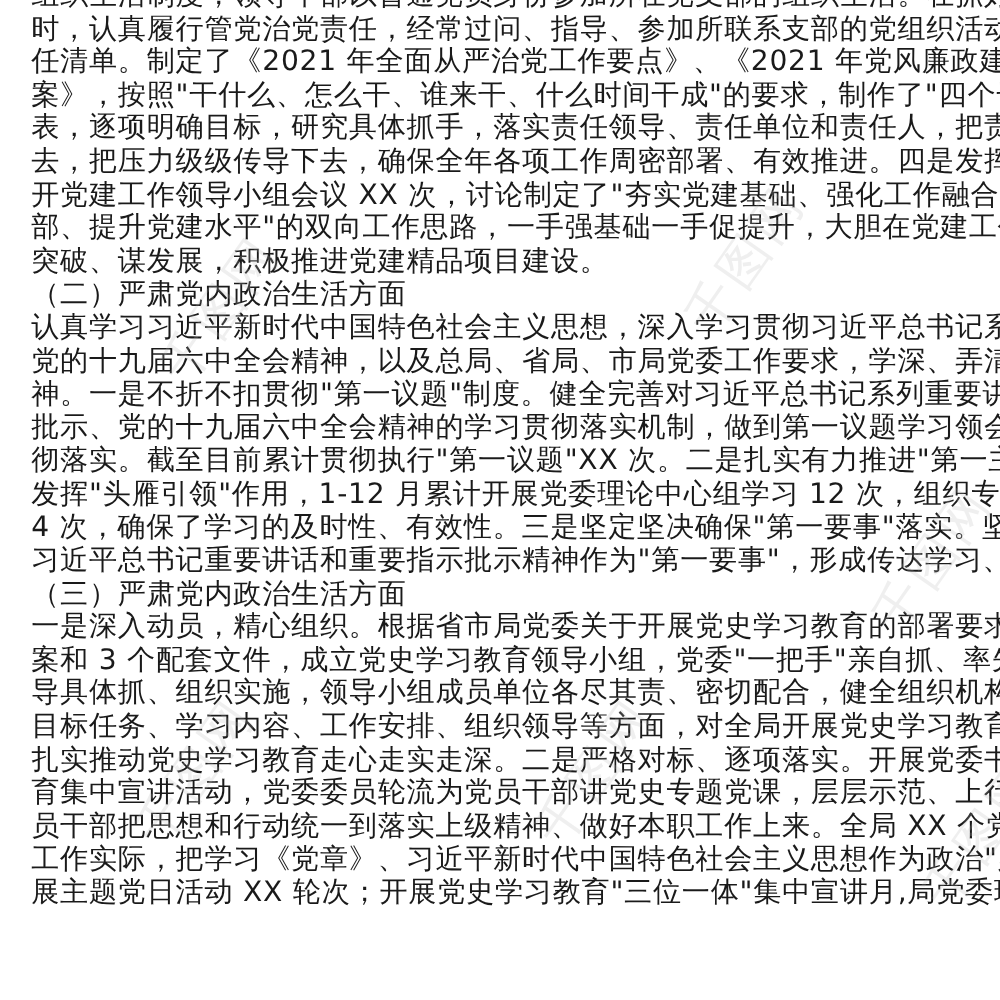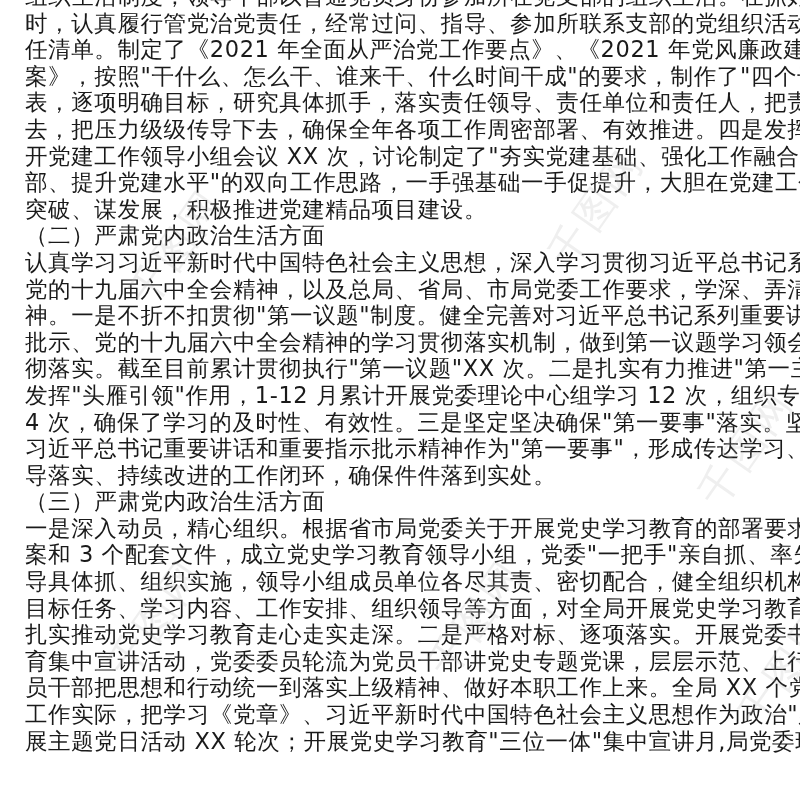--- a/index.html
+++ b/index.html
@@ -59,21 +59,20 @@
   <div class="line">突破、谋发展，积极推进党建精品项目建设。</div>
   <div class="line heading">（二）严肃党内政治生活方面</div>
   <div class="line">认真学习习近平新时代中国特色社会主义思想，深入学习贯彻习近平总书记系列重要讲话和</div>
   <div class="line">党的十九届六中全会精神，以及总局、省局、市局党委工作要求，学深、弄清、吃透上级精</div>
   <div class="line">神。一是不折不扣贯彻"第一议题"制度。健全完善对习近平总书记系列重要讲话及重要指示</div>
   <div class="line">批示、党的十九届六中全会精神的学习贯彻落实机制，做到第一议题学习领会、第一时间贯</div>
   <div class="line">彻落实。截至目前累计贯彻执行"第一议题"XX 次。二是扎实有力推进"第一主题"学习。充分</div>
   <div class="line">发挥"头雁引领"作用，1-12 月累计开展党委理论中心组学习 12 次，组织专题集中学习研讨</div>
   <div class="line">4 次，确保了学习的及时性、有效性。三是坚定坚决确保"第一要事"落实。坚持把贯彻落实</div>
   <div class="line">习近平总书记重要讲话和重要指示批示精神作为"第一要事"，形成传达学习、研究措施、督</div>
-  <div class="line">导落实、持续改进的工作闭环，确保件件落到实处。</div>
   <div class="line heading">（三）严肃党内政治生活方面</div>
   <div class="line">一是深入动员，精心组织。根据省市局党委关于开展党史学习教育的部署要求，制定实施方</div>
   <div class="line">案和 3 个配套文件，成立党史学习教育领导小组，党委"一把手"亲自抓、率先垂范，分管领</div>
   <div class="line">导具体抓、组织实施，领导小组成员单位各尽其责、密切配合，健全组织机构，从总体要求、</div>
   <div class="line">目标任务、学习内容、工作安排、组织领导等方面，对全局开展党史学习教育作出安排部署，</div>
   <div class="line">扎实推动党史学习教育走心走实走深。二是严格对标、逐项落实。开展党委书记党史学习教</div>
   <div class="line">育集中宣讲活动，党委委员轮流为党员干部讲党史专题党课，层层示范、上行下效，引导党</div>
   <div class="line">员干部把思想和行动统一到落实上级精神、做好本职工作上来。全局 XX 个党支部结合税收</div>
   <div class="line">工作实际，把学习《党章》、习近平新时代中国特色社会主义思想作为政治"必修课"，先后开</div>
   <div class="line">展主题党日活动 XX 轮次；开展党史学习教育"三位一体"集中宣讲月,局党委班子成员及 XX</div>

